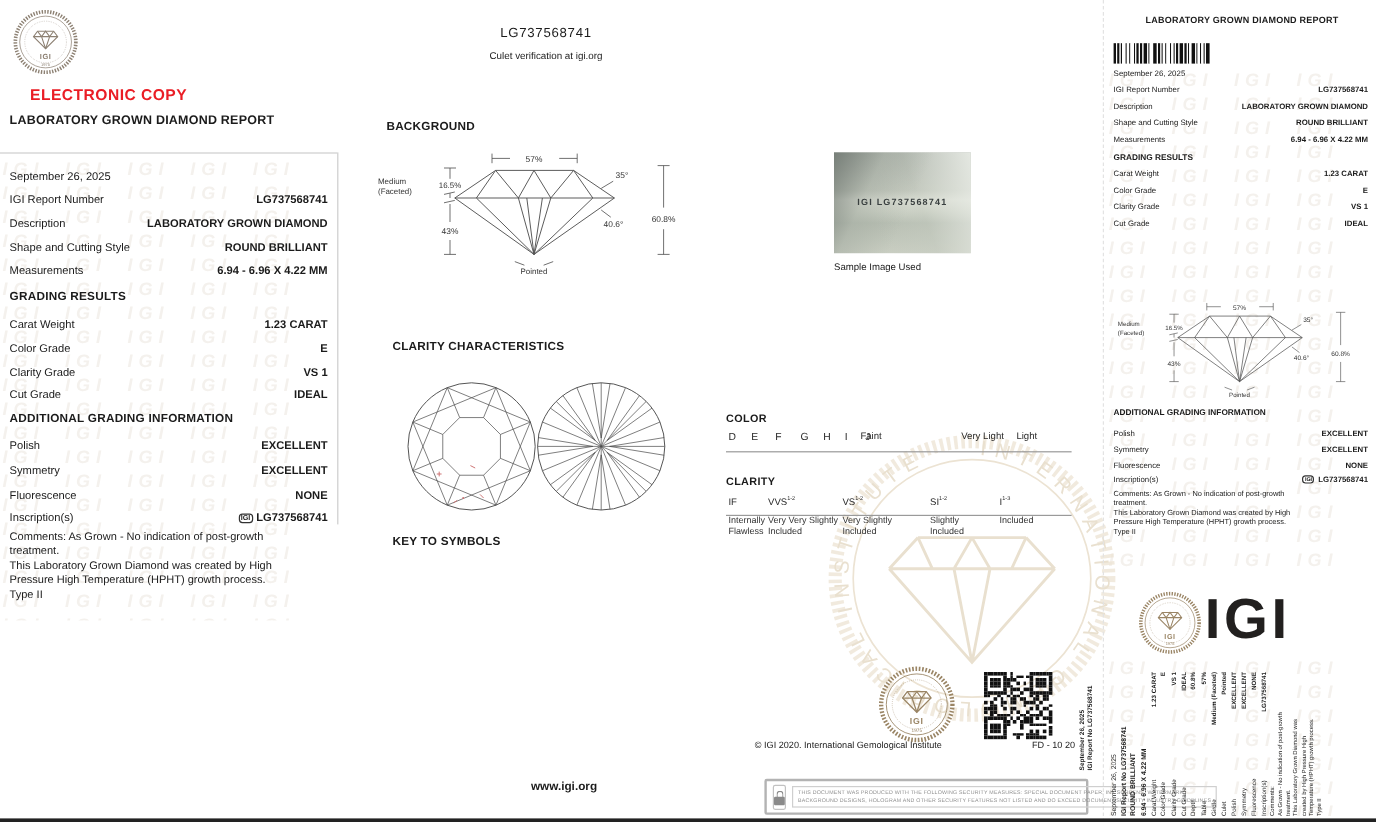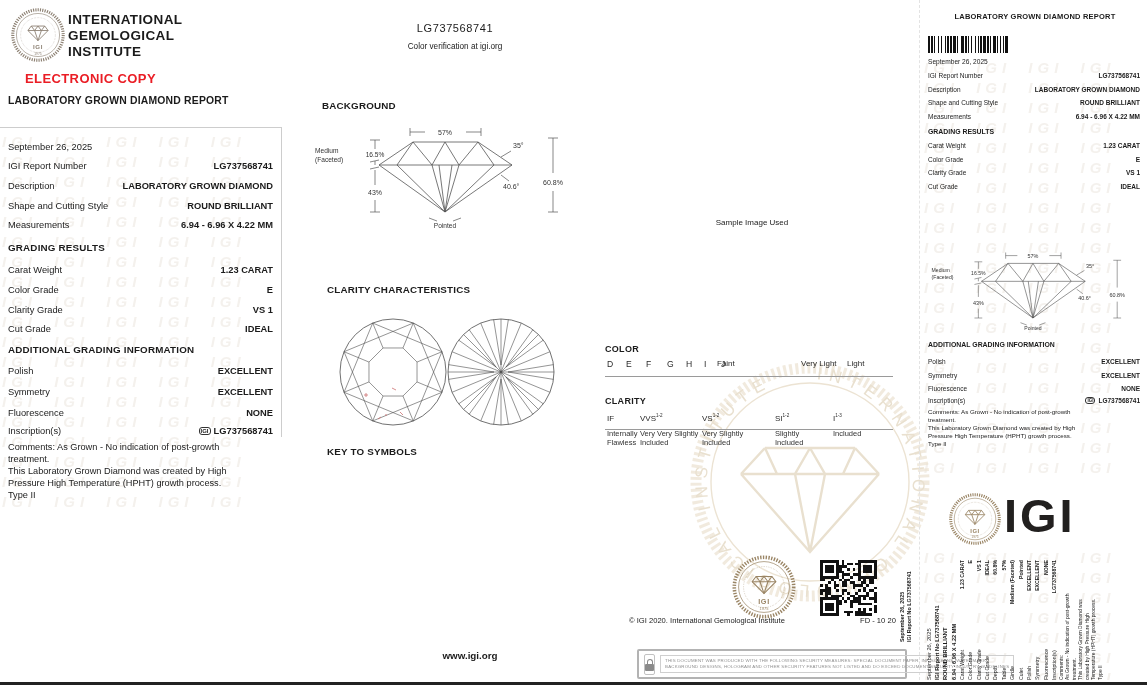--- a/index.html
+++ b/index.html
@@ -105,26 +105,20 @@
   <circle cx="50" cy="50" r="45" fill="none" stroke="#8d8173" stroke-width="5.5" stroke-dasharray="2.1 2.1"></circle>
   <circle cx="50" cy="50" r="38.5" fill="none" stroke="#8d8173" stroke-width="1.1"></circle>
   <circle cx="50" cy="50" r="31" fill="none" stroke="#8d8173" stroke-width="0.7" stroke-dasharray="1 1.7"></circle>
   <g fill="none" stroke="#8d8173" stroke-width="1.6">
     <path d="M38 34 H62 L68 42 L50 60 L32 42 Z"></path>
     <path d="M32 42 H68 M38 34 L44 42 L50 34 L56 42 L62 34 M44 42 L50 60 M56 42 L50 60"></path>
   </g>
   <text x="50" y="75" text-anchor="middle" font-size="11" font-weight="700" fill="#8d8173" letter-spacing="1">IGI</text>
   <text x="50" y="85" text-anchor="middle" font-size="6" fill="#8d8173">1975</text>
       </svg></div>
-  <div class="abs z1" style="left:68px;top:12px;font-size:13.5px;line-height:16px;font-weight:700;letter-spacing:.4px;">
-
-  <div>INTERNATIONAL</div>
-      <div>GEMOLOGICAL</div>
-      <div>INSTITUTE</div>
-    </div>
   <div class="abs z1" style="left:25px;top:71px;font-size:13px;font-weight:700;letter-spacing:.4px;color:#ea1d25;">ELECTRONIC COPY</div>
   <div class="abs z1 b" style="left:8px;top:95px;font-size:10.4px;letter-spacing:.2px;">LABORATORY GROWN DIAMOND REPORT</div>
 
   <div class="abs" style="left:0;top:127px;width:281px;border-top:1px solid #cdcdcd;"></div>
   <div class="abs" style="left:281px;top:127px;height:310px;border-left:1px solid #cdcdcd;"></div>
 
   <div class="abs z1 lcol-font" id="l-date" style="left:8px;top:142px;">September 26, 2025</div>
 
   <div class="abs z1" id="l-info" style="left:8px;top:161px;width:265px;">
 
@@ -192,21 +186,21 @@
   <div class="abs z1" id="l-comments" style="left:8px;top:441px;width:272px;">
 
   <div>Comments: As Grown - No indication of post-growth</div>
       <div>treatment.</div>
       <div>This Laboratory Grown Diamond was created by High</div>
       <div>Pressure High Temperature (HPHT) growth process.</div>
       <div>Type II</div>
     </div>
 
   <div class="abs z1" style="left:305px;top:22px;width:300px;text-align:center;font-size:11px;letter-spacing:.6px;">LG737568741</div>
-  <div class="abs z1" style="left:305px;top:42px;width:300px;text-align:center;font-size:8.2px;">Color verification at igi.org</div>
+  <div class="abs z1" style="left:305px;top:42px;width:300px;text-align:center;font-size:8.2px;">Culet verification at igi.org</div>
 
   <div class="abs z1 sec-h" style="left:322px;top:100px;">BACKGROUND</div>
 
   <div class="abs z1" id="props-wrap" style="left:313px;top:112px;">
     <svg id="props-svg" width="258" height="128" viewBox="0 0 258 128">
       <g stroke="#555" stroke-width="0.8" fill="none">
         <path d="M66 53 L100 30 L165 30 L199 53 Z"></path>
         <path d="M66 53 L132 100 L199 53"></path>
         <path d="M100 30 L84 53 M100 30 L119 53 M132 30 L119 53 M132 30 L146 53 M165 30 L146 53 M165 30 L181 53"></path>
         <path d="M84 53 L132 100 M119 53 L132 100 M146 53 L132 100 M181 53 L132 100 M126 53 L132 100 M139 53 L132 100"></path>
@@ -295,21 +289,28 @@
       <line x1="30" y1="77" x2="34" y2="77"></line>
         <line x1="32" y1="75" x2="32" y2="79"></line>
       <circle cx="52" cy="97" r="0.8" fill="#cc7070" stroke="none"></circle>
       <line x1="66" y1="94" x2="69" y2="97"></line>
       <line x1="44" y1="101" x2="47" y2="99"></line>
     </g>
   </svg>
 
   <div class="abs z1 sec-h" style="left:327px;top:446px;">KEY TO SYMBOLS</div>
 
-  <div class="abs z1" style="left:695px;top:218px;width:114px;text-align:center;font-size:8px;">Sample Image Used</div>
+  <div class="abs z1" style="left:695px;top:127px;width:114px;height:84px;
+       background:
+         linear-gradient(115deg, rgba(110,118,112,.85) 0%, rgba(160,168,158,.45) 28%, rgba(0,0,0,0) 55%),
+         linear-gradient(250deg, rgba(235,238,232,.9) 0%, rgba(200,206,196,.35) 40%, rgba(0,0,0,0) 70%),
+         linear-gradient(180deg, #aab0a8 0%, #c3c8bd 38%, #dde0d6 47%, #cdd2c6 58%, #b8bfb3 70%, #c9cec2 100%);">
+    <div style="position:absolute;left:0;top:44%;width:100%;text-align:center;font-size:7.5px;letter-spacing:1px;color:#3a4040;font-weight:600;">IGI  LG737568741</div>
+  </div>
+  <div class="abs z1" style="left:695px;top:218px;width:114px;text-align:left;font-size:8px;">Sample Image Used</div>
 
   <div class="abs z1" id="colorsec" style="left:605px;top:344px;width:288px;height:40px;">
     <div class="b" style="font-size:9px;letter-spacing:.3px;">COLOR</div>
     <div>
 
     <span class="clet">D</span>
         <span class="clet">E</span>
         <span class="clet">F</span>
         <span class="clet">G</span>
         <span class="clet">H</span>

